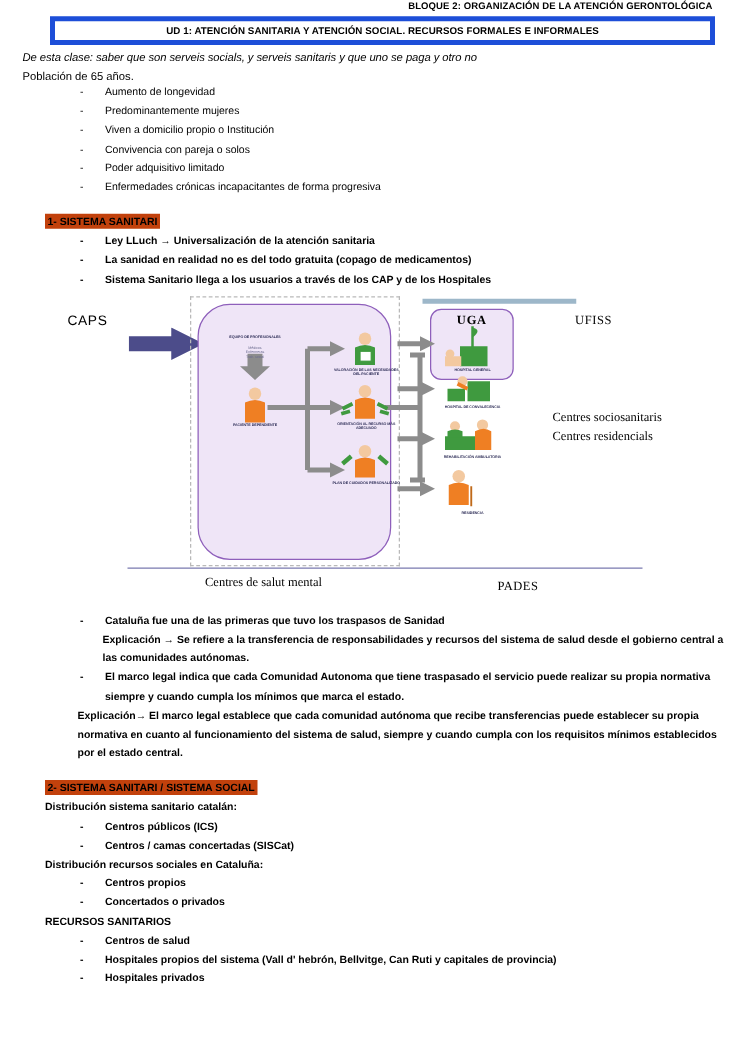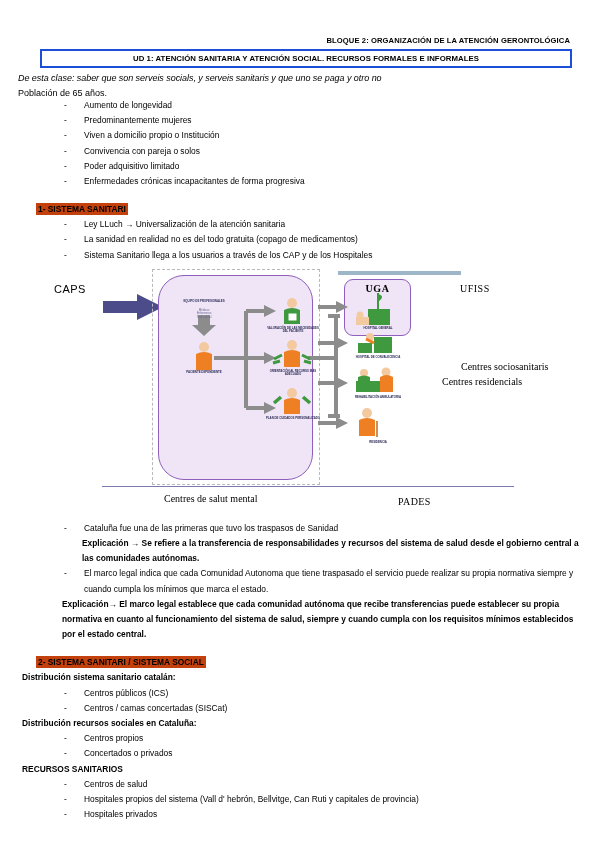--- a/index.html
+++ b/index.html
@@ -9,31 +9,31 @@
   }
   body {
     width: 600px; height: 848px;
     font-family: "Liberation Sans", sans-serif;
     color: #000000;
     position: relative;
     overflow: hidden;
   }
   .page { position: relative; width: 600px; height: 848px; padding: 0 18px; }
 
-  .hdr-block { padding-top: 36px; }
+  .hdr-block { }
   .hdr-bloque {
     text-align: right;
     font-size: 7.6px;
     font-weight: bold;
     letter-spacing: .1px;
     padding-right: 12px;
     margin-bottom: 4px;
   }
   .hdr-ud-box {
-    border: 2px solid #1d4ed8;
+    border: 4px solid #1d4ed8;
     margin: 0 10px 0 22px;
     padding: 3px 0 3px 0;
     text-align: center;
     font-size: 7.8px;
     font-weight: bold;
     letter-spacing: .05px;
   }
 
   .intro-italic {
     font-size: 9px;
@@ -52,35 +52,35 @@
     font-size: 8.4px;
     line-height: 15.2px;
     padding-left: 66px;
   }
   ul.dashlist > li::before {
     content: "-";
     position: absolute;
     left: 46px;
     top: 0;
   }
-  ul.dashlist.bold > li { font-weight: normal; }
+  ul.dashlist.bold > li { font-weight: bold; }
 
   .sec-head {
     font-size: 8.4px;
     font-weight: bold;
     background: #c2410c;
     display: inline-block;
     padding: 1px 2px;
     margin: 14px 0 2px 18px;
   }
 
   .body-bold {
     font-size: 8.4px;
     font-weight: bold;
-    margin-left: 4px;
+    margin-left: 18px;
     line-height: 15.2px;
   }
 
   
   .figure {
     position: relative;
     height: 250px;
     margin-top: 8px;
   }
   .caps-label {
@@ -121,21 +121,21 @@
     text-align: center;
     font-family: "Liberation Serif", serif;
     font-weight: bold; font-size: 10px; letter-spacing: .6px;
   }
   .ufiss-label {
     position: absolute; left: 442px; top: 12px;
     font-family: "Liberation Serif", serif;
     font-size: 10px; letter-spacing: .5px;
   }
   .soc-label {
-    position: absolute; left: 443px; top: 88px;
+    position: absolute; left: 424px; top: 88px;
     font-family: "Liberation Serif", serif;
     font-size: 10px; line-height: 15px;
   }
   .soc-label2 {
     position: absolute; left: 424px; top: 103px;
     font-family: "Liberation Serif", serif;
     font-size: 10px; line-height: 15px;
   }
   .fig-caption-line {
     position: absolute; left: 84px; top: 215px;

